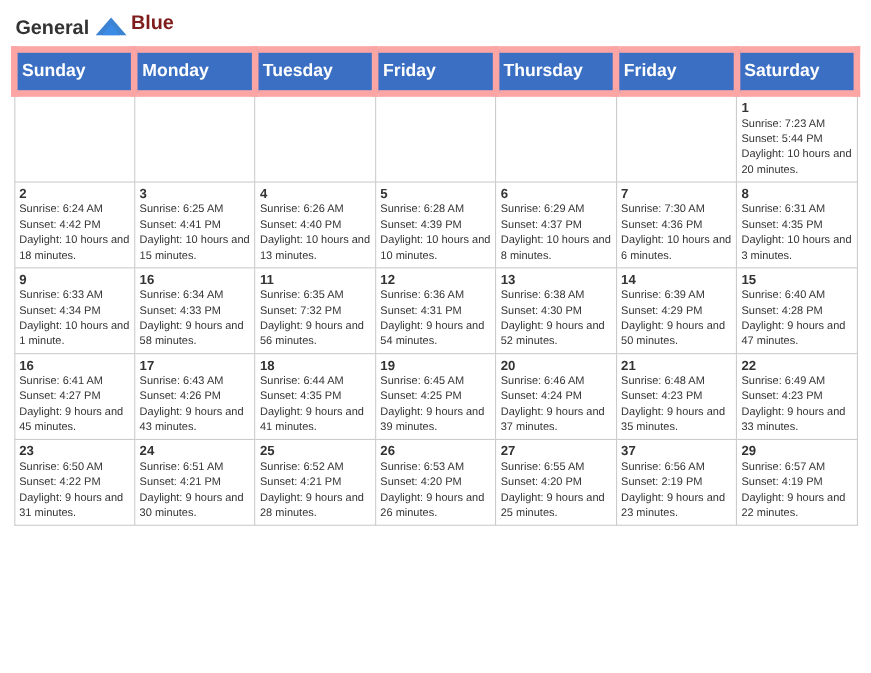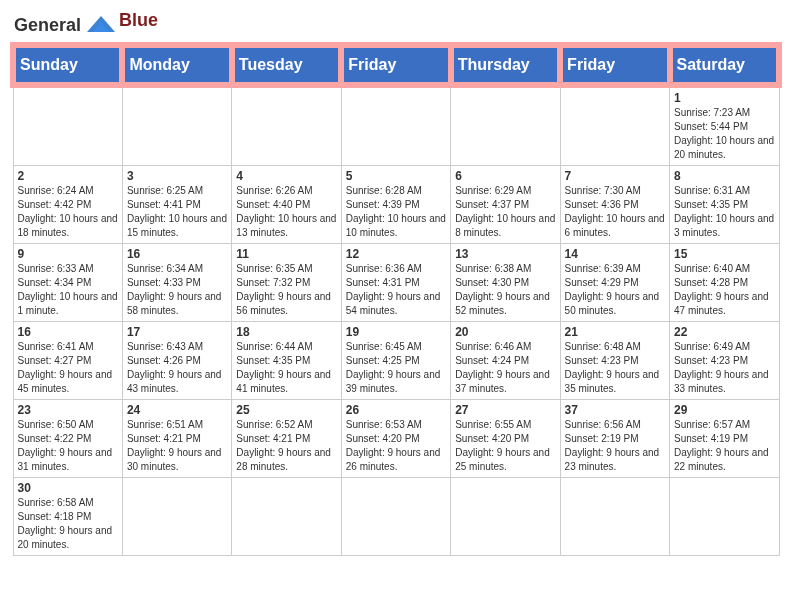--- a/index.html
+++ b/index.html
@@ -291,28 +291,14 @@
 Sunset: 2:19 PM
 Daylight: 9 hours and 23 minutes.</div>
         </td>
         <td>
           <span class="day-number">29</span>
           <div class="day-info">Sunrise: 6:57 AM
 Sunset: 4:19 PM
 Daylight: 9 hours and 22 minutes.</div>
         </td>
       </tr>
-      <tr>
-        <td>
-          <span class="day-number">30</span>
-          <div class="day-info">Sunrise: 6:58 AM
-Sunset: 4:18 PM
-Daylight: 9 hours and 20 minutes.</div>
-        </td>
-        <td class="empty-cell"></td>
-        <td class="empty-cell"></td>
-        <td class="empty-cell"></td>
-        <td class="empty-cell"></td>
-        <td class="empty-cell"></td>
-        <td class="empty-cell"></td>
-      </tr>
     </tbody>
 </table>
 
 </body></html>

